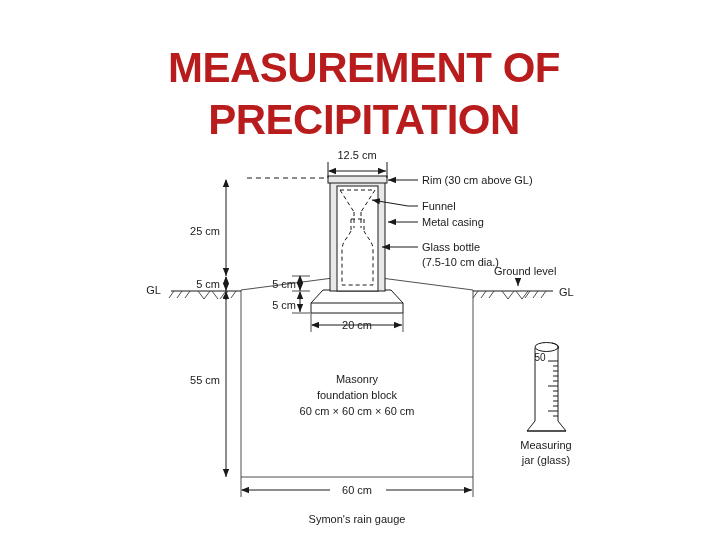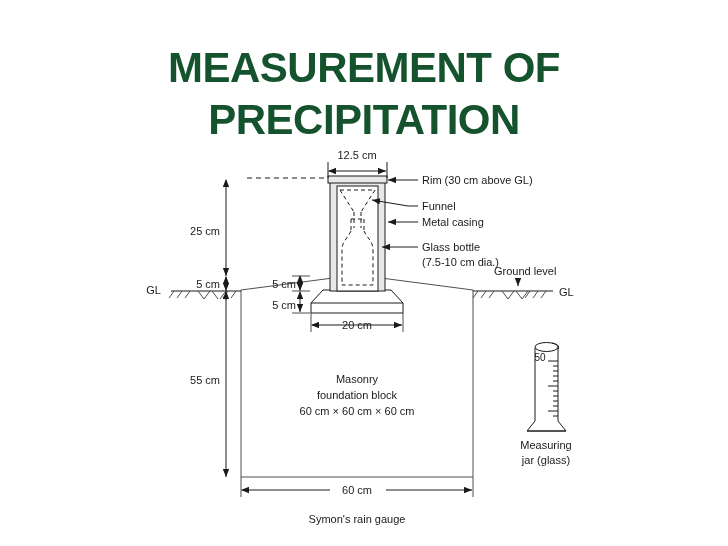--- a/index.html
+++ b/index.html
@@ -26,21 +26,21 @@
     position: absolute;
     left: 64px;
     top: 42px;
     width: 600px;
     text-align: center;
     font-family: "Liberation Sans", sans-serif;
     font-weight: bold;
     font-size: 42px;
     line-height: 1.24;
     letter-spacing: -0.5px;
-    color: #14532d;
+    color: #b91c1c;
     white-space: pre-line;
   }
   #figure {
     position: absolute;
     left: 0;
     top: 0;
     width: 728px;
     height: 546px;
   }
   #figure svg {

